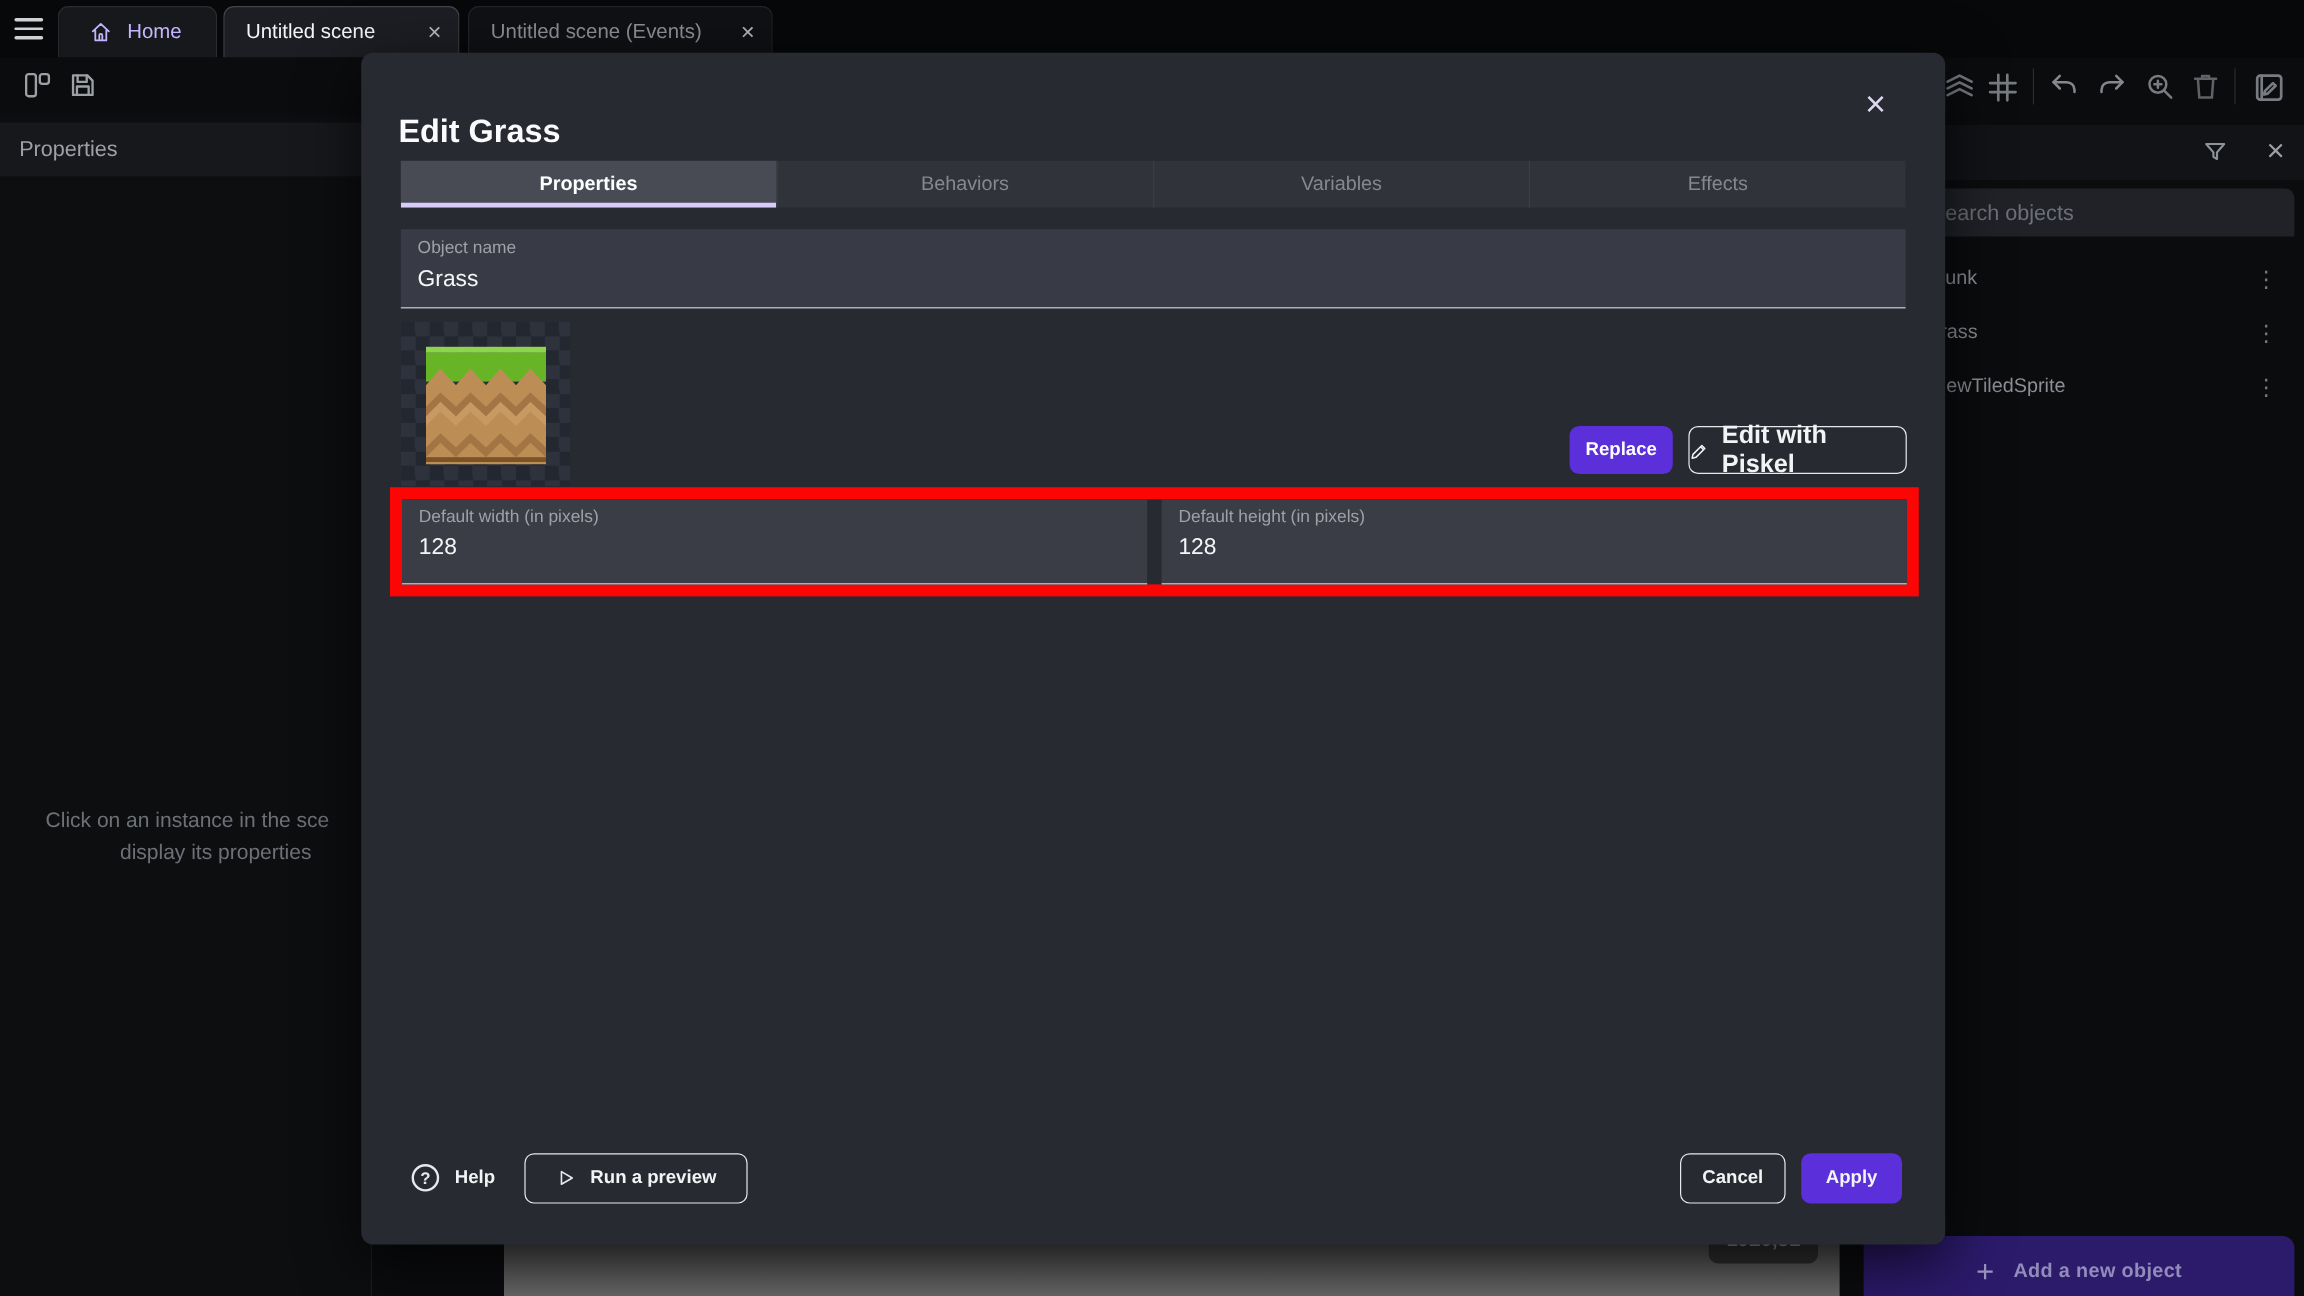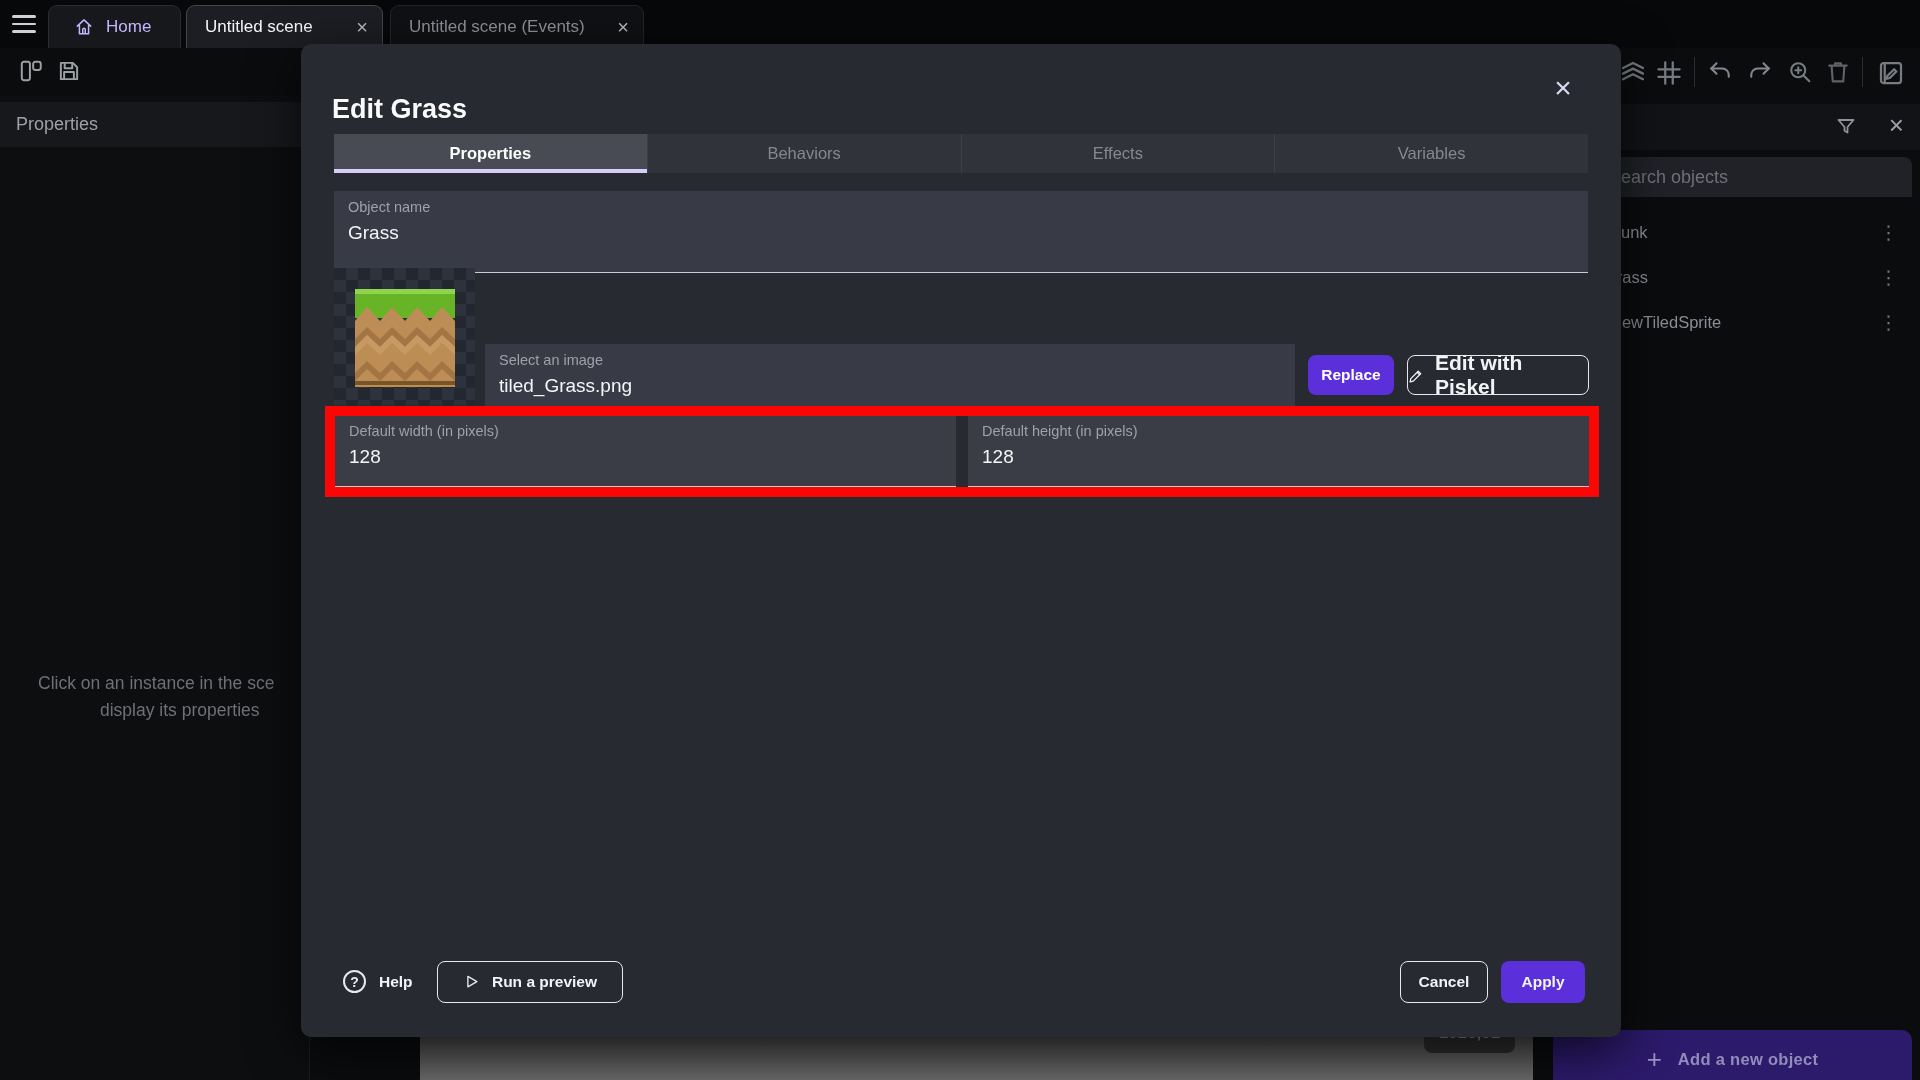--- a/index.html
+++ b/index.html
@@ -54,21 +54,21 @@
   #modal { left:301px; top:44px; width:1320px; height:993px; background:#282a32; border-radius:10px; box-shadow:0 14px 50px rgba(0,0,0,.7); z-index:10; }
   #modal-title { position:absolute; left:31px; top:50px; font-size:27px; font-weight:bold; color:#fbfbfd; }
   #modal-close { position:absolute; left:1240px; top:22px; width:44px; height:44px; display:flex; align-items:center; justify-content:center; font-size:30px; color:#ddd8ef; cursor:pointer; }
   #dlg-tabs { position:absolute; left:33px; top:90px; width:1254px; height:39px; background:#303339; display:flex; }
   .dlg-tab { flex:1; display:flex; align-items:center; justify-content:center; font-size:16.5px; color:#85888f; cursor:pointer; border-left:1px solid #3c3f46; }
   .dlg-tab:first-child { border-left:none; }
   .dlg-tab.active { background:#484b54; color:#ffffff; font-weight:bold; box-shadow:inset 0 -4px 0 0 #d8ccf8; border-left:none; }
   .field { position:absolute; background:#383b45; border-bottom:1px solid #c9ccd3; padding:8px 14px 0 14px; cursor:text; }
   .field .flabel { font-size:14.5px; color:#9ea1a8; }
   .field .fvalue { font-size:19px; color:#f4f5f7; margin-top:7px; }
-  #field-object-name { left:33px; top:147px; width:1254px; height:82px; }
+  #field-object-name { left:33px; top:147px; width:1254px; height:66px; }
   #thumb { position:absolute; left:33px; top:224px; width:141px; height:137px;
     background:repeating-conic-gradient(#2e323c 0% 25%, #232730 0% 50%); background-size:24px 24px;
     display:flex; align-items:center; justify-content:center; }
   #field-image { left:184px; top:300px; width:810px; height:66px; }
   #btn-replace { position:absolute; left:1007px; top:311px; width:86px; height:40px; background:#5b2fd9; border-radius:8px; display:flex; align-items:center; justify-content:center; font-size:15.5px; font-weight:bold; color:#fff; cursor:pointer; }
   #btn-piskel { position:absolute; left:1106px; top:311px; width:182px; height:40px; border:1px solid #e8e9ec; border-radius:8px; display:flex; align-items:center; justify-content:center; gap:10px; font-size:21px; font-weight:bold; color:#f2f3f5; cursor:pointer; }
   #red-box { position:absolute; left:24px; top:362px; width:1274px; height:91px; border:10px solid #fb0505; display:flex; gap:12px; }
   #red-box .field { position:relative; flex:1; left:auto; top:auto; height:71px; background:#3a3d46; padding-top:7px; }
   #dlg-footer-help { position:absolute; left:42px; top:926px; display:flex; align-items:center; gap:13px; cursor:pointer; }
   .qcircle { width:23px; height:23px; border:2px solid #e8e9ec; border-radius:50%; display:flex; align-items:center; justify-content:center; font-size:14px; font-weight:bold; color:#e8e9ec; }
@@ -209,45 +209,41 @@
     </div>
   </div>
 
   <div id="modal" class="abs">
     <div id="modal-title">Edit Grass</div>
     <div id="modal-close">×</div>
 
     <div id="dlg-tabs">
       <div class="dlg-tab active">Properties</div>
       <div class="dlg-tab">Behaviors</div>
+      <div class="dlg-tab">Variables</div>
       <div class="dlg-tab">Effects</div>
-      <div class="dlg-tab">Variables</div>
     </div>
 
     <div class="field" id="field-object-name">
       <div class="flabel">Object name</div>
       <div class="fvalue">Grass</div>
     </div>
 
     <div id="thumb">
       <svg width="100" height="100" viewBox="0 0 100 100">
         <rect x="0" y="2" width="100" height="5" fill="#8fd44f"></rect>
         <rect x="0" y="7" width="100" height="24" fill="#68b427"></rect>
         <polygon fill="#bc8d55" points="0,34 12,20 25,34 37,20 50,34 62,20 75,34 87,20 100,34 100,100 0,100"></polygon>
         <polygon fill="#a37544" points="0,52 12,40 25,52 37,40 50,52 62,40 75,52 87,40 100,52 100,60 87,48 75,60 62,48 50,60 37,48 25,60 12,48 0,60"></polygon>
         <polygon fill="#c79a63" points="0,60 12,48 25,60 37,48 50,60 62,48 75,60 87,48 100,60 100,68 87,56 75,68 62,56 50,68 37,56 25,68 12,56 0,68"></polygon>
         <polygon fill="#a37544" points="0,86 12,74 25,86 37,74 50,86 62,74 75,86 87,74 100,86 100,94 87,82 75,94 62,82 50,94 37,82 25,94 12,82 0,94"></polygon>
         <rect x="0" y="94" width="100" height="4" fill="#7a5426"></rect>
       </svg>
     </div>
 
-    <div class="field" id="field-image">
-      <div class="flabel">Select an image</div>
-      <div class="fvalue">tiled_Grass.png</div>
-    </div>
 
     <div id="btn-replace">
       <span>Replace</span>
     </div>
     <div id="btn-piskel">
       <svg class="ic" width="17" height="17" viewBox="0 0 24 24">
           <path d="M4 16.5 L14.5 6 l3.5 3.5 L7.5 20 l-4.5 1 z M13 7.5 l3.5 3.5"></path>
         </svg>
       <span>Edit with Piskel</span>
     </div>

